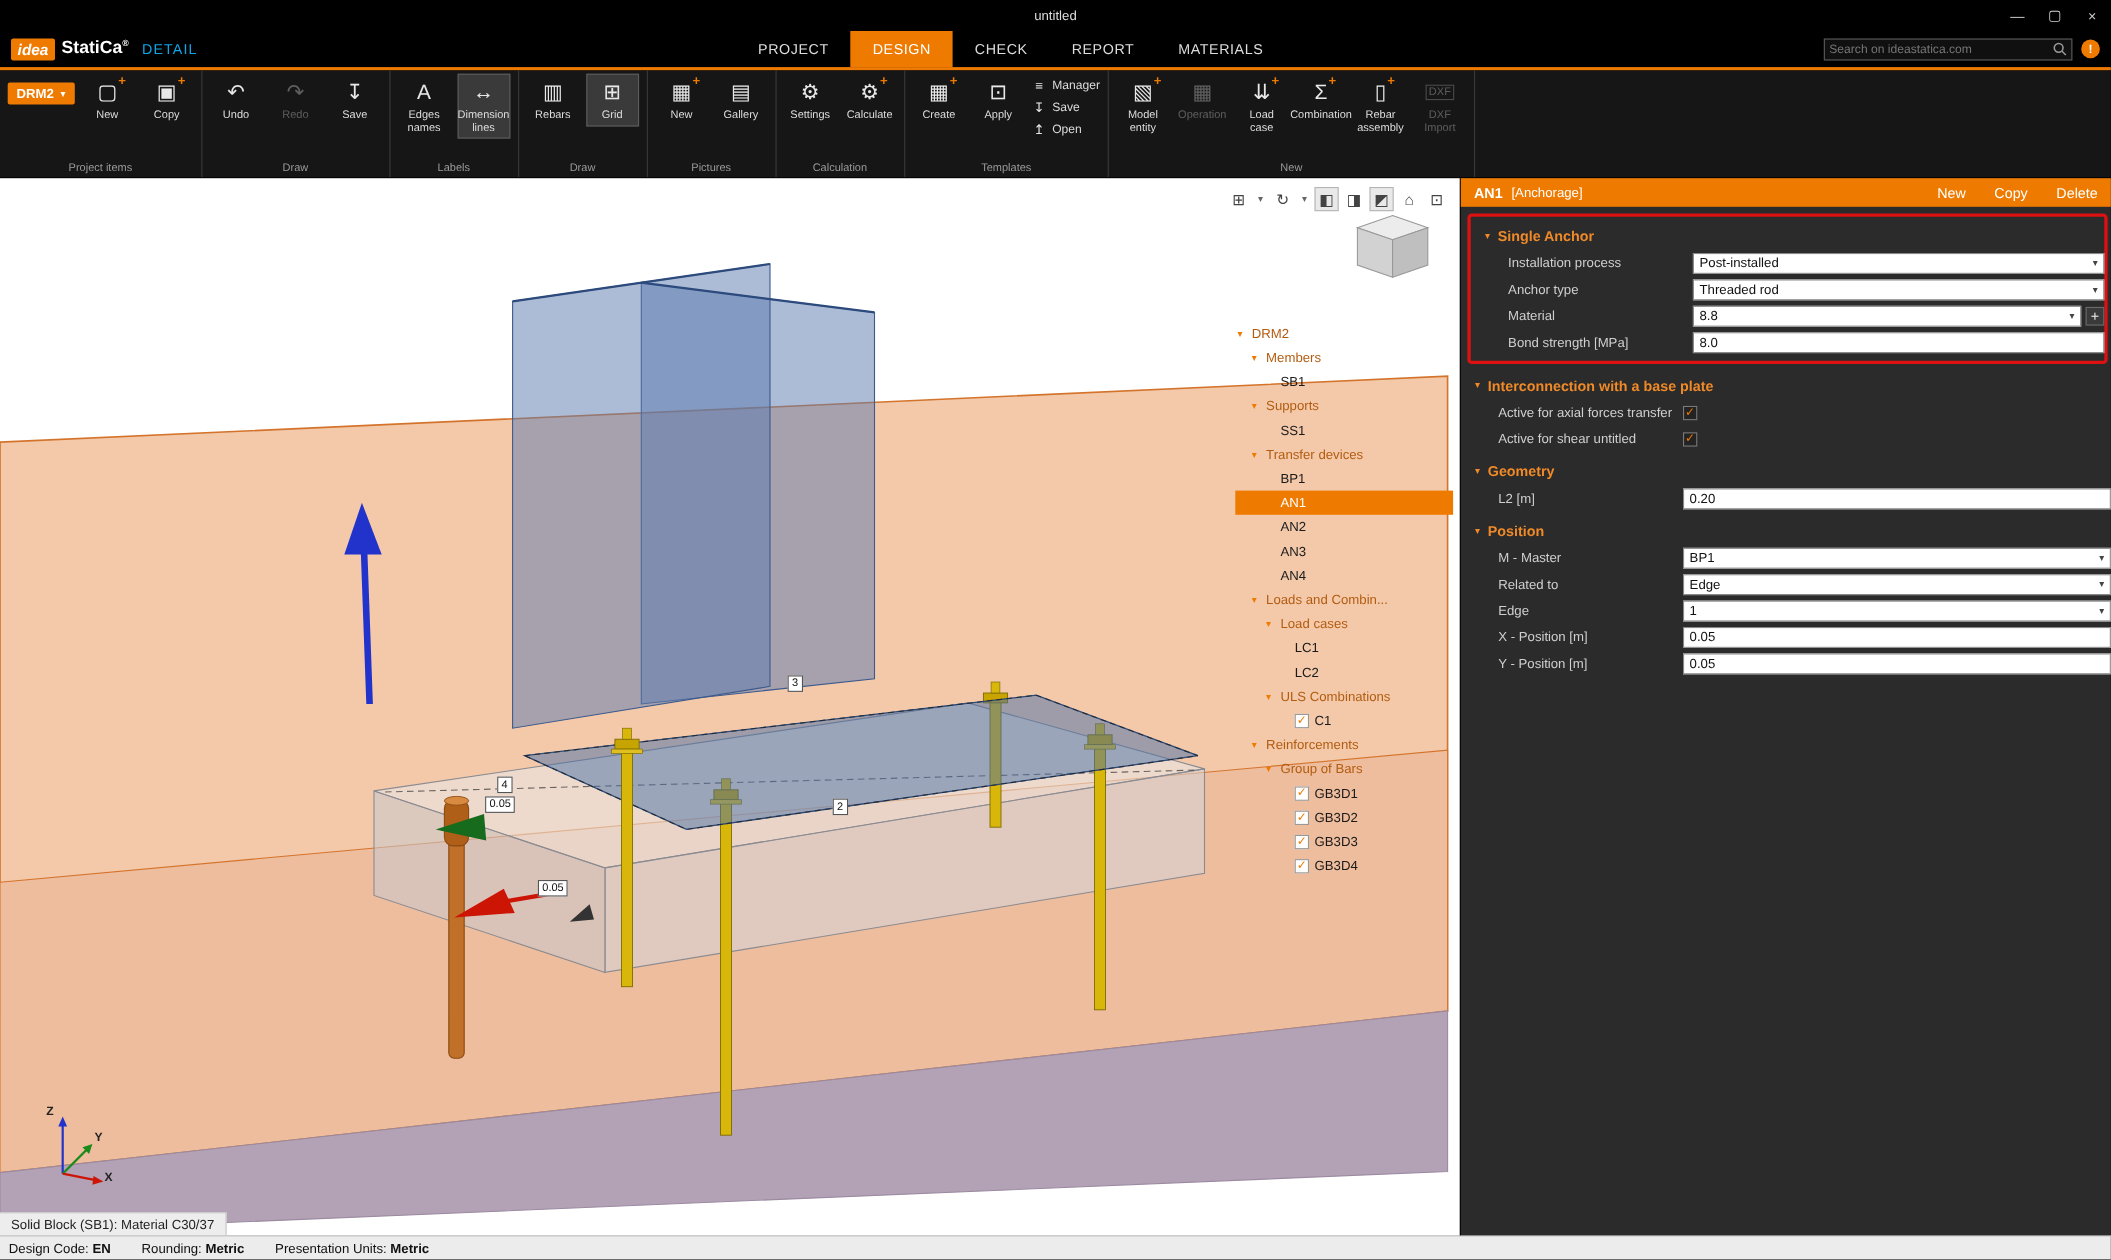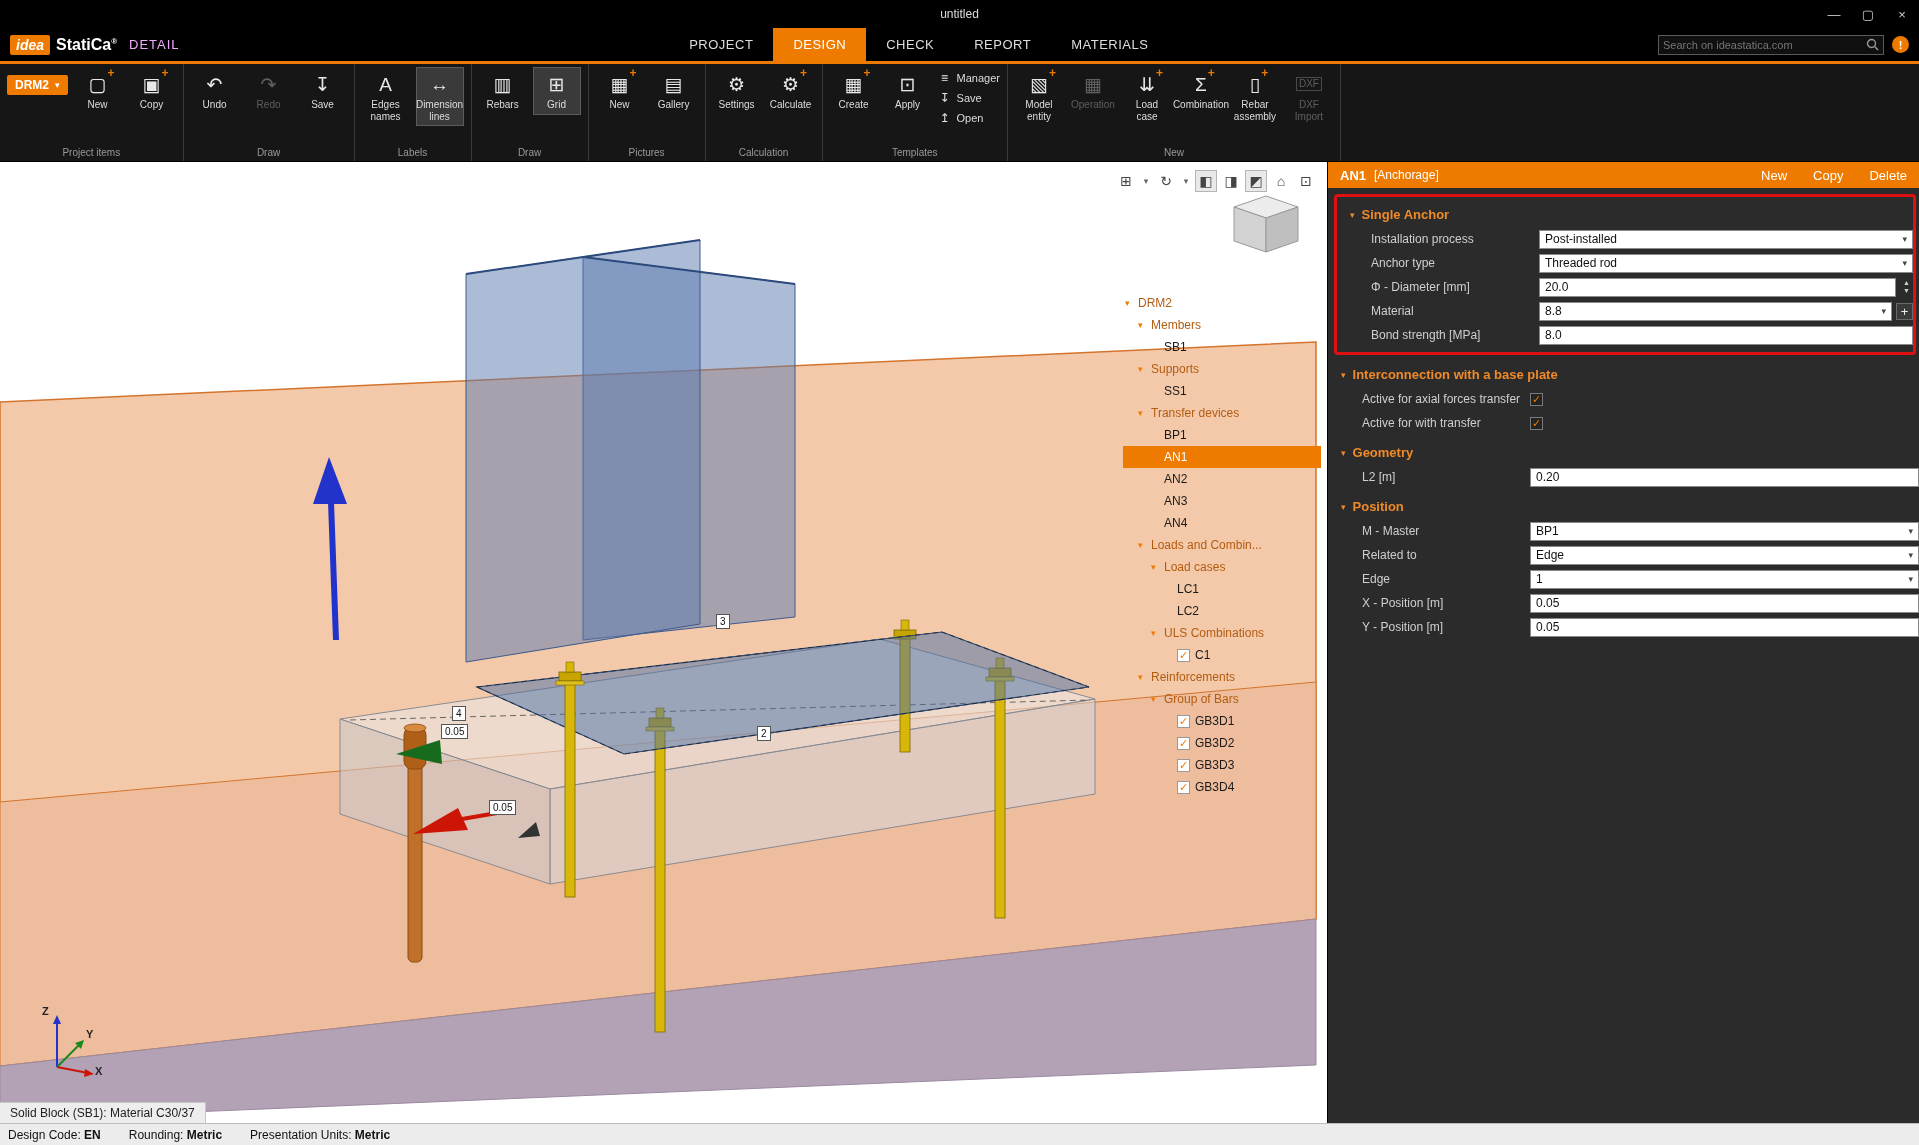--- a/index.html
+++ b/index.html
@@ -9,21 +9,21 @@
   .titlebar{height:28px;background:#000;display:flex;align-items:center;color:#fff;position:relative}
   .titlebar .wtitle{position:absolute;left:0;right:0;text-align:center;font-size:12px;color:#ddd}
   .wincontrols{margin-left:auto;display:flex;z-index:2}
   .winbtn{width:34px;height:28px;display:flex;align-items:center;justify-content:center;color:#ccc;font-size:13px}
   
   .menubar{height:36px;background:#000;border-bottom:3px solid #ef7a00;display:flex;align-items:stretch;color:#fff}
   .brand{display:flex;align-items:center;padding-left:10px;gap:6px}
   .logo{background:#ef7a00;color:#fff;font-style:italic;font-weight:bold;font-size:14px;padding:2px 6px;border-radius:2px}
   .brandname{font-size:16px;font-weight:bold}
   .brandmark{font-size:8px;vertical-align:super}
-  .product{font-size:13px;letter-spacing:1px;margin-left:6px;color:#f0abfc}
+  .product{font-size:13px;letter-spacing:1px;margin-left:6px;color:#0ea5e9}
   .tabs{display:flex;align-items:stretch;margin:0 auto}
   .tab{display:flex;align-items:center;padding:0 20px;font-size:13px;letter-spacing:.5px;color:#ddd;cursor:default}
   .tab.active{background:#ef7a00;color:#fff}
   .searchwrap{display:flex;align-items:center;gap:8px;padding-right:10px}
   .searchbox{display:flex;align-items:center;background:#101010;border:1px solid #5a5a5a;height:20px;width:226px;padding:0 4px}
   .searchbox input{flex:1;background:transparent;border:none;outline:none;color:#bbb;font-size:11px;font-family:inherit}
   .helpbadge{width:17px;height:17px;border-radius:50%;background:#ef7a00;color:#fff;font-size:11px;font-weight:bold;display:flex;align-items:center;justify-content:center}
   
   .ribbon{height:98px;background:#161616;display:flex;align-items:stretch;border-bottom:1px solid #000}
   .rgroup{display:flex;flex-direction:column;border-right:1px solid #3a3a3a;padding:3px 7px 0}
@@ -551,30 +551,20 @@
           <div class="prow">
             <div class="plabel">Anchor type</div>
             <div class="pctrl">
               <div class="sel">
                 <span>Threaded rod</span>
                 <span class="selcaret">▾</span>
               </div>
             </div>
           </div>
           <div class="prow">
-            <div class="plabel">Φ - Diameter [mm]</div>
-            <div class="pctrl">
-              <div class="pin">20.0</div>
-              <div class="spin">
-                <span>▲</span>
-                <span>▼</span>
-              </div>
-            </div>
-          </div>
-          <div class="prow">
             <div class="plabel">Material</div>
             <div class="pctrl">
               <div class="sel">
                 <span>8.8</span>
                 <span class="selcaret">▾</span>
               </div>
               <div class="addbtn">+</div>
             </div>
           </div>
           <div class="prow">
@@ -589,21 +579,21 @@
             <span class="pchev">▾</span>
             <span>Interconnection with a base plate</span>
           </div>
           <div class="prow">
             <div class="plabel">Active for axial forces transfer</div>
             <div class="pctrl">
               <div class="pcb">✓</div>
             </div>
           </div>
           <div class="prow">
-            <div class="plabel">Active for with transfer</div>
+            <div class="plabel">Active for shear untitled</div>
             <div class="pctrl">
               <div class="pcb">✓</div>
             </div>
           </div>
         </div>
         <div class="psec">
           <div class="pshead">
             <span class="pchev">▾</span>
             <span>Geometry</span>
           </div>

